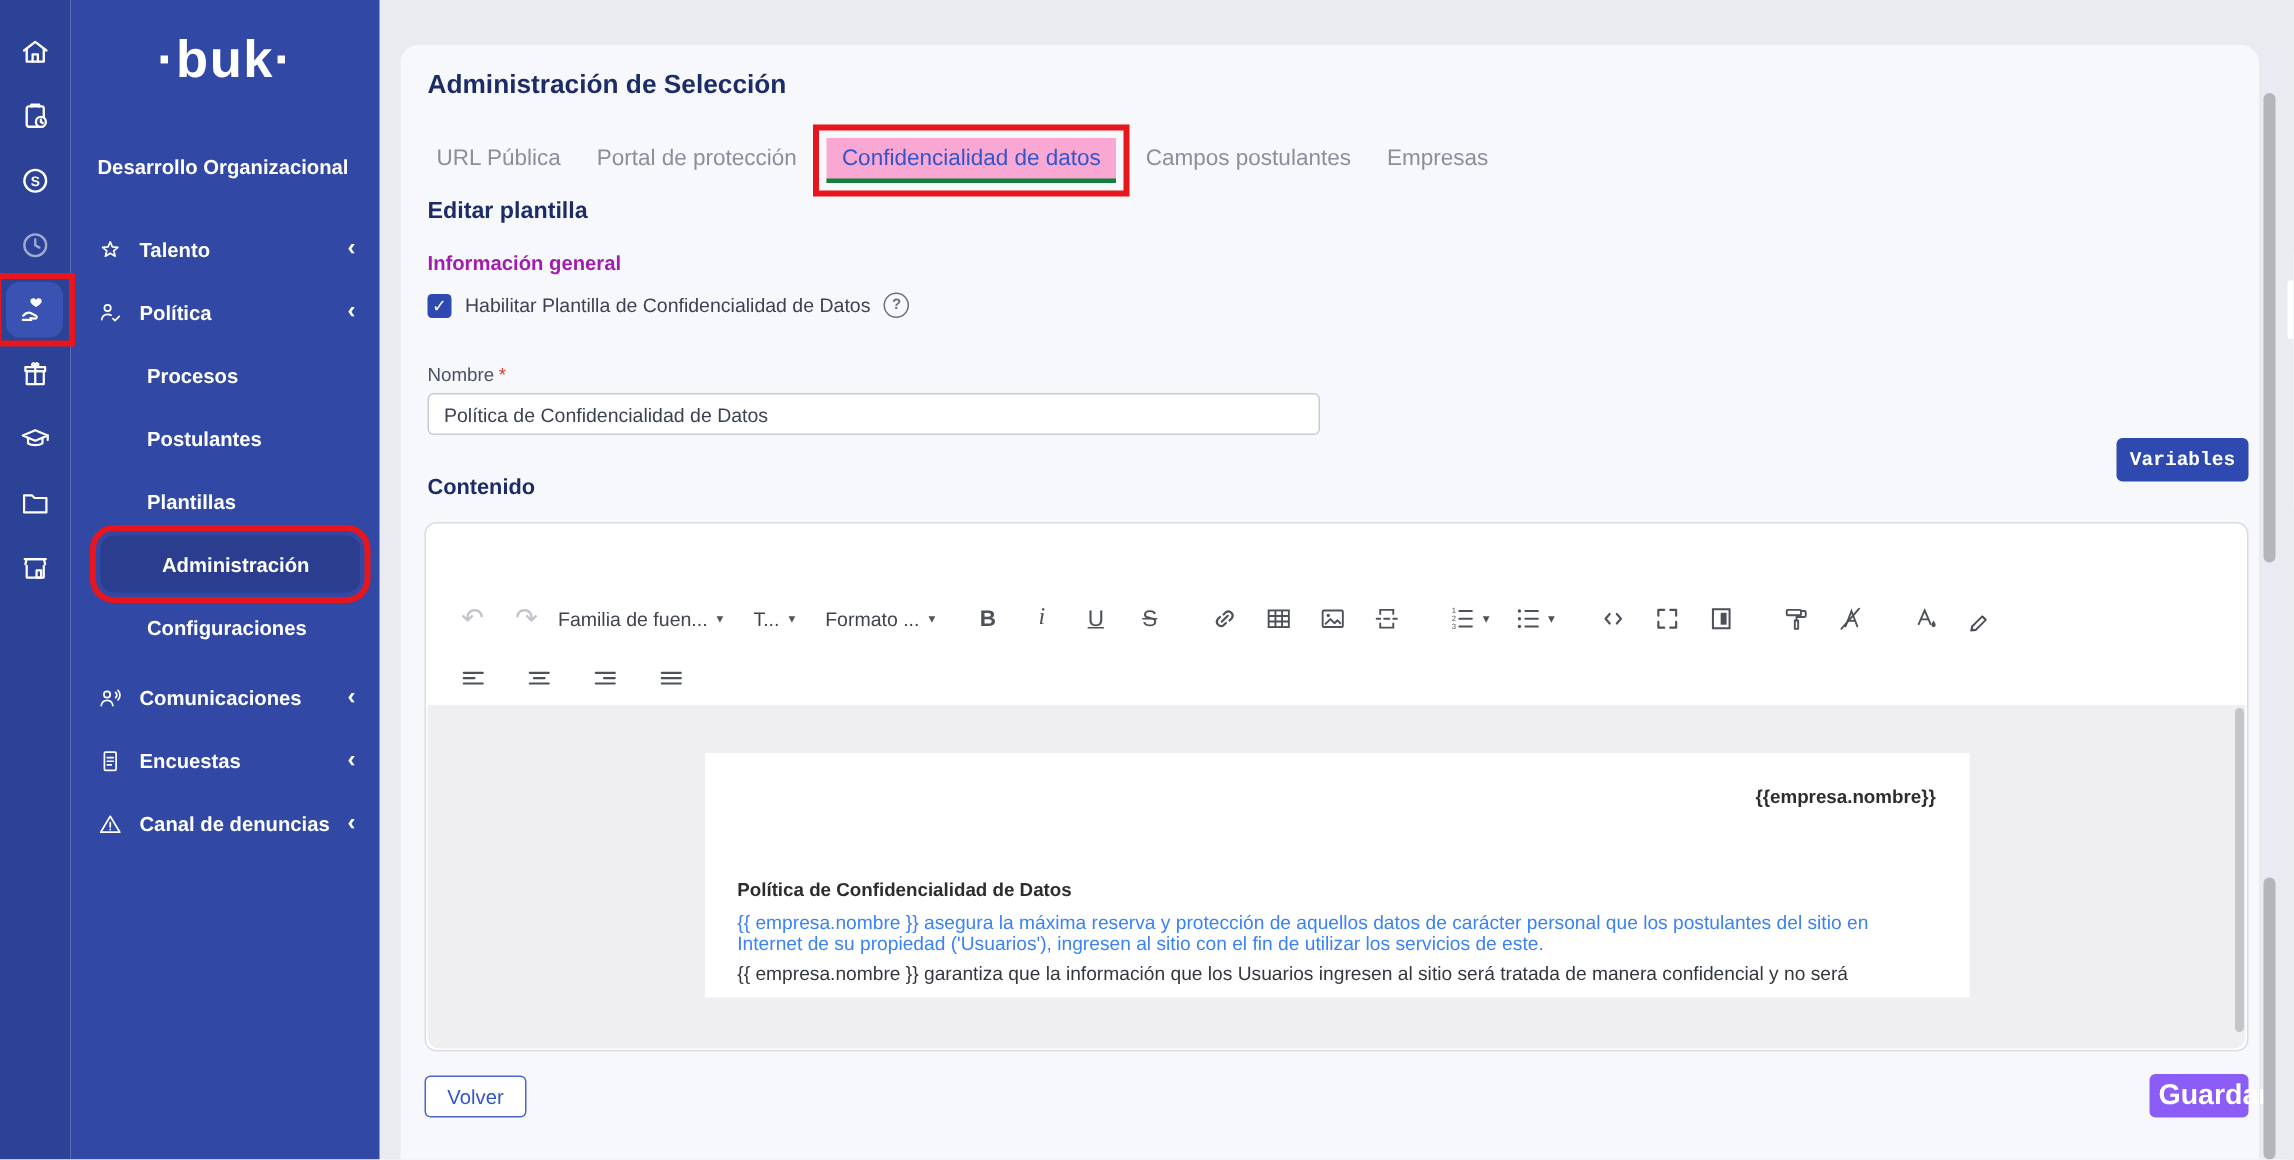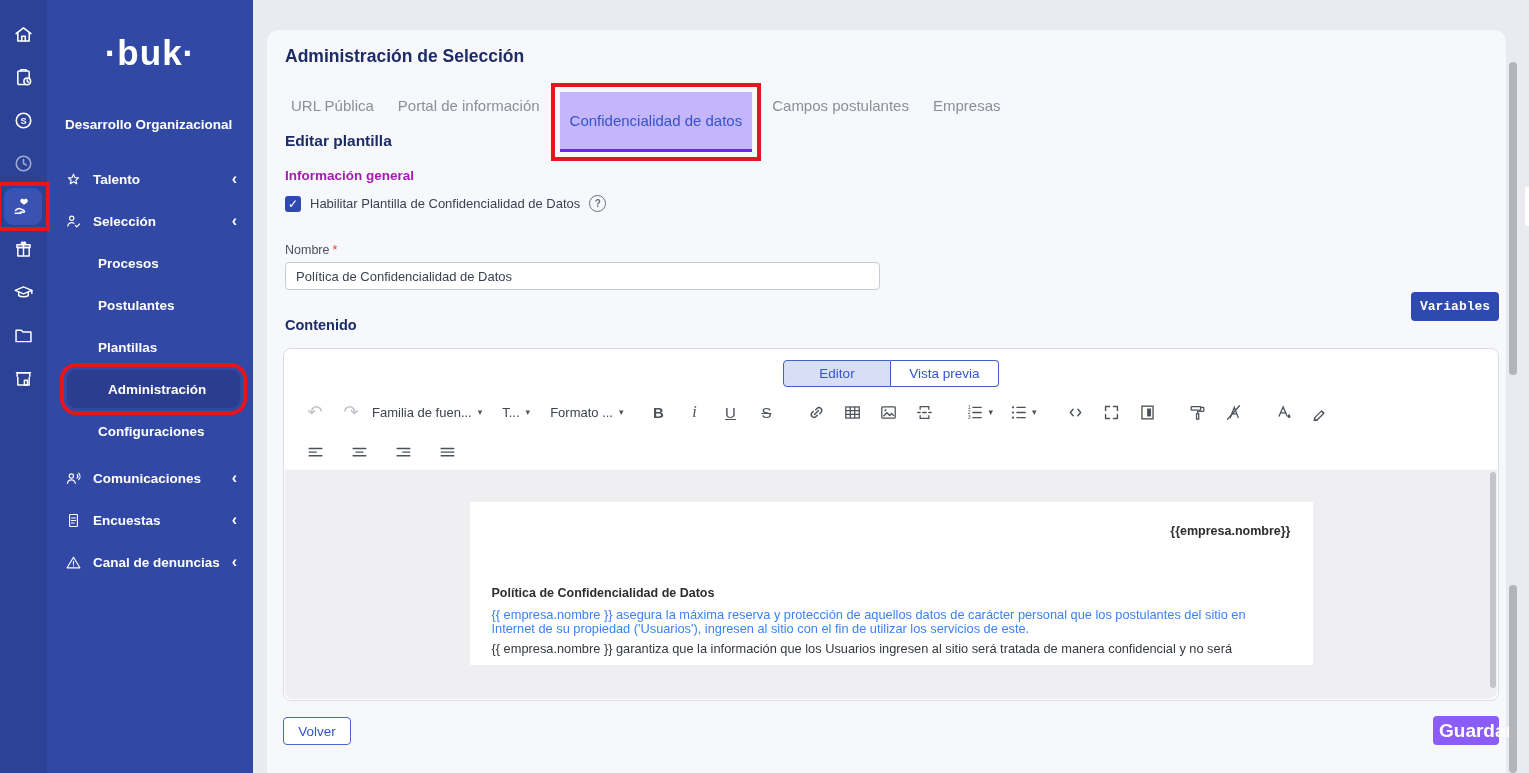--- a/index.html
+++ b/index.html
@@ -12,38 +12,38 @@
         display:flex;flex-direction:column;align-items:center;padding-top:13px;box-sizing:border-box;z-index:5}
   .rail-item{width:47px;height:43px;display:flex;align-items:center;justify-content:center;color:#fff;position:relative}
   .rail-item svg{width:21px;height:21px;position:relative;z-index:2}
   .rail-item.dim{opacity:.55}
   .rail-item.selected{outline:4px solid #e8151d;outline-offset:-1px}
   .icon-bg{position:absolute;left:4px;top:3px;width:38px;height:37px;background:#3a53b2;border-radius:9px;z-index:1}
   .rail-indicator{position:absolute;right:0;top:187px;width:4px;height:39px;background:#fff;border-radius:2px 0 0 2px;z-index:6}
 
   
   .sidebar{position:absolute;left:47px;top:0;width:206px;height:773px;background:#3148a5;color:#fff;z-index:4}
-  .logo{text-align:center;margin-top:33px;font-size:35px;font-weight:bold;letter-spacing:1px}
+  .logo{text-align:center;margin-top:20px;font-size:35px;font-weight:bold;letter-spacing:1px}
   .section-title{margin:44px 0 0 18px;font-size:13.5px;font-weight:bold}
   .nav{margin-top:26px}
   .nav-item{display:flex;align-items:center;height:42px;padding:0 16px 0 18px;font-size:13.5px;font-weight:600;cursor:pointer}
   .nav-item svg{width:17px;height:17px;margin-right:11px;flex:0 0 auto}
   .chevron{margin-left:auto;font-size:16px;line-height:1;font-weight:bold}
   .sub-item{height:42px;display:flex;align-items:center;padding-left:51px;font-size:13.5px;font-weight:600;cursor:pointer}
   .sub-item.active{background:#2a3d8e;border-radius:9px;margin:2px 13px 2px 20px;padding-left:41px;height:38px;
                    outline:4px solid #e8151d;outline-offset:3px}
   .gap-sm{height:5px}
 
   
   .main-card{position:absolute;left:267px;top:30px;width:1239px;bottom:0;background:#f7f8fb;border-radius:12px 12px 0 0}
   .page-title{position:absolute;left:18px;top:16px;font-size:17.5px;font-weight:bold;color:#1d2c66}
 
   .tabs{position:absolute;left:20px;top:62px;display:flex;align-items:flex-start;gap:16px;height:34px}
   .tab{font-size:15px;color:#8a8f9a;padding:5px 4px 8px 4px;cursor:pointer;white-space:nowrap}
-  .tab.active{color:#3355c9;background:#c4b5fd;border-bottom:3px solid #6d28d9;padding:20px 10px;
+  .tab.active{color:#3355c9;background:#f9a8d4;border-bottom:3px solid #15803d;padding:5px 10px;
               outline:4px solid #e8151d;outline-offset:5px}
 
   .sec-title{position:absolute;left:18px;top:102px;font-size:15.5px;font-weight:bold;color:#1d2c66}
   .sub-title{position:absolute;left:18px;top:138px;font-size:13.5px;font-weight:bold;color:#a21caf}
   .check-row{position:absolute;left:18px;top:165px;display:flex;align-items:center;gap:9px}
   .checkbox{width:16px;height:16px;background:#2e4ab0;border-radius:3px;color:#fff;font-size:12px;
             display:flex;align-items:center;justify-content:center;cursor:pointer}
   .check-label{font-size:13px;color:#3c4254}
   .help-icon{width:15px;height:15px;border:1.4px solid #6b7080;border-radius:50%;color:#6b7080;font-size:10px;
              display:flex;align-items:center;justify-content:center;font-weight:bold;cursor:pointer}
@@ -178,21 +178,21 @@
         </svg>
       <span>Talento</span>
       <span class="chevron">‹</span>
     </div>
     <div class="nav-item">
       <svg viewBox="0 0 24 24" fill="none" stroke="currentColor" stroke-width="1.6" stroke-linecap="round" stroke-linejoin="round">
           <circle cx="9.5" cy="7.5" r="3"></circle>
           <path d="M4 18.5 C4.5 15 7 13.5 9.5 13.5 C10.7 13.5 11.8 13.8 12.8 14.4"></path>
           <path d="M14.5 17.5 L16.5 19.5 L20.5 15.5"></path>
         </svg>
-      <span>Selección</span>
+      <span>Política</span>
       <span class="chevron">‹</span>
     </div>
     <div class="sub-item">Procesos</div>
     <div class="sub-item">Postulantes</div>
     <div class="sub-item">Plantillas</div>
     <div class="sub-item active">Administración</div>
     <div class="sub-item">Configuraciones</div>
     <div class="gap-sm"></div>
     <div class="nav-item">
       <svg viewBox="0 0 24 24" fill="none" stroke="currentColor" stroke-width="1.6" stroke-linecap="round">
@@ -222,21 +222,21 @@
       <span class="chevron">‹</span>
     </div>
   </div>
 </div>
 
 <div class="main-card">
   <div class="page-title">Administración de Selección</div>
 
   <div class="tabs">
     <div class="tab">URL Pública</div>
-    <div class="tab">Portal de información</div>
+    <div class="tab">Portal de protección</div>
     <div class="tab active">Confidencialidad de datos</div>
     <div class="tab">Campos postulantes</div>
     <div class="tab">Empresas</div>
   </div>
 
   <div class="sec-title">Editar plantilla</div>
   <div class="sub-title">Información general</div>
 
   <div class="check-row">
     <span class="checkbox">✓</span>
@@ -246,24 +246,20 @@
 
   <div class="field-label">
     <span>Nombre</span><span class="req">*</span>
   </div>
   <input class="name-input" type="text" value="Política de Confidencialidad de Datos" style="">
 
   <div class="content-title">Contenido</div>
   <button class="variables-btn">Variables</button>
 
   <div class="editor">
-    <div class="toggle-group">
-      <div class="toggle-btn active">Editor</div>
-      <div class="toggle-btn">Vista previa</div>
-    </div>
 
     <div class="toolbar">
       <span class="tb disabled tb-glyph">↶</span>
       <span class="sp"></span>
       <span class="tb disabled tb-glyph">↷</span>
       <span class="dd">
           <span>Familia de fuen...</span>
           <span class="caret">▾</span>
         </span>
       <span class="dd">

